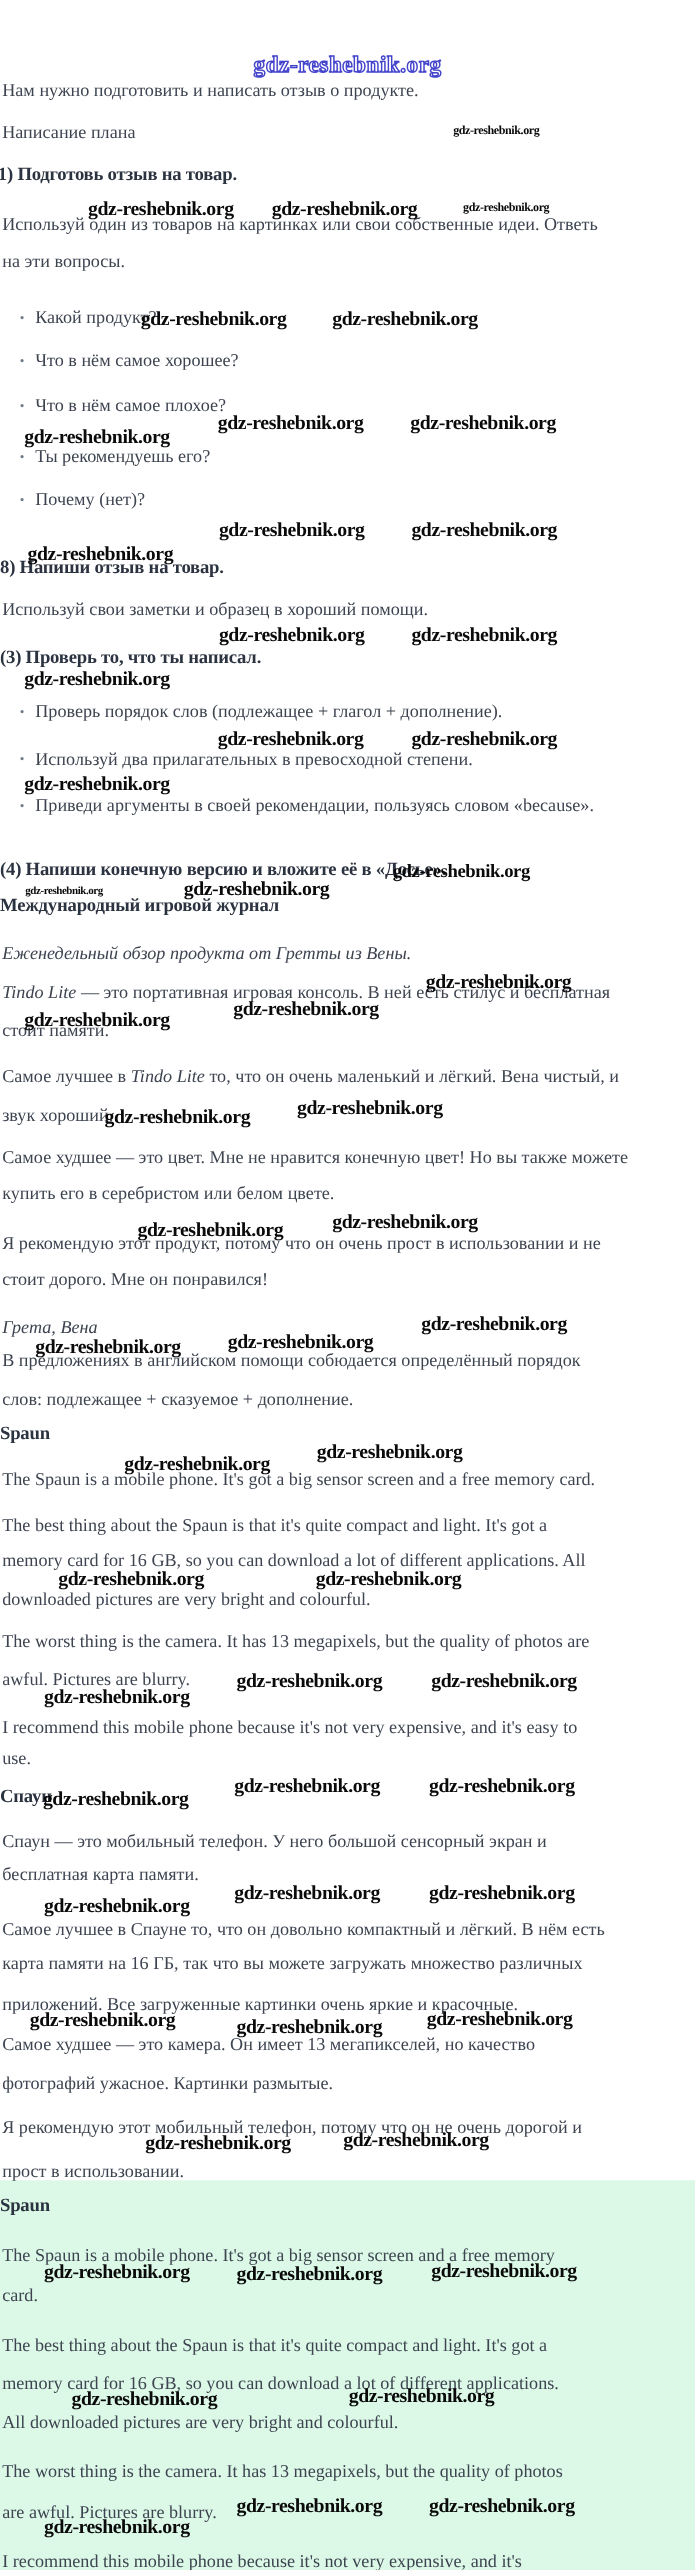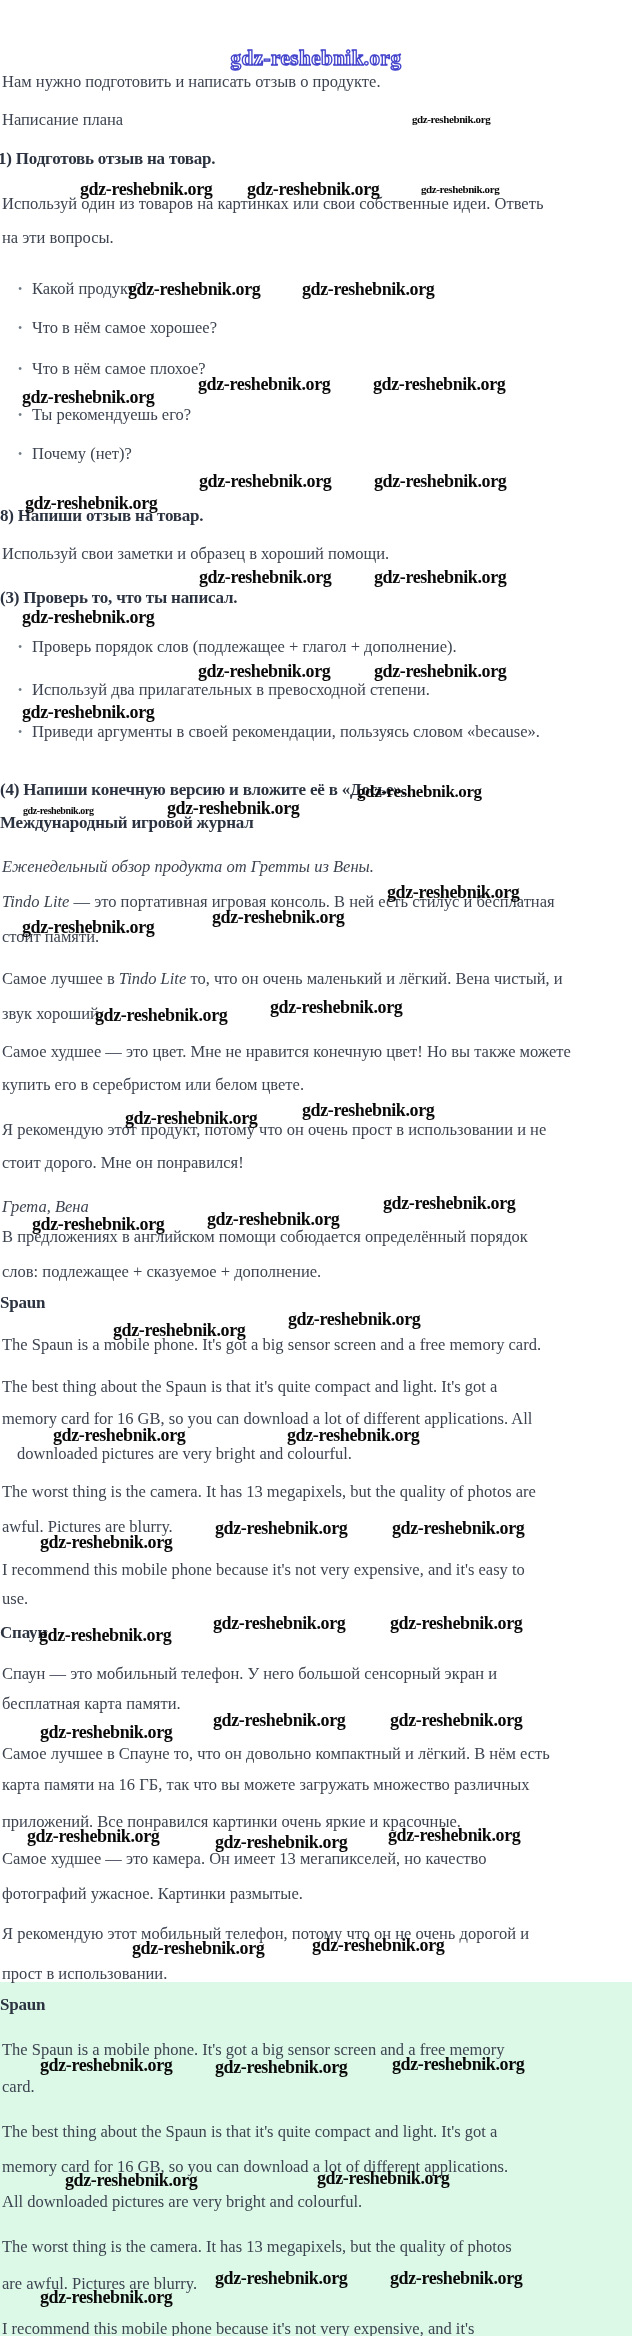--- a/index.html
+++ b/index.html
@@ -92,31 +92,31 @@
       <div class="line " style="left: 2px; top: 1033px;">купить его в серебристом или белом цвете.</div>
       <div class="line " style="left: 2px; top: 1078px;">Я рекомендую этот продукт, потому что он очень прост в использовании и не</div>
       <div class="line " style="left: 2px; top: 1111px;">стоит дорого. Мне он понравился!</div>
       <div class="line italic" style="left: 2px; top: 1155px;">Грета, Вена</div>
       <div class="line " style="left: 2px; top: 1185px;">В предложениях в английском помощи собюдается определённый порядок</div>
       <div class="line " style="left: 2px; top: 1220px;">слов: подлежащее + сказуемое + дополнение.</div>
       <div class="line bold" style="left: 0px; top: 1250px;">Spaun</div>
       <div class="line " style="left: 2px; top: 1293px;">The Spaun is a mobile phone. It's got a big sensor screen and a free memory card.</div>
       <div class="line " style="left: 2px; top: 1335px;">The best thing about the Spaun is that it's quite compact and light. It's got a</div>
       <div class="line " style="left: 2px; top: 1367px;">memory card for 16 GB, so you can download a lot of different applications. All</div>
-      <div class="line " style="left: 17px; top: 1402px;">downloaded pictures are very bright and colourful.</div>
+      <div class="line " style="left: 2px; top: 1402px;">downloaded pictures are very bright and colourful.</div>
       <div class="line " style="left: 2px; top: 1440px;">The worst thing is the camera. It has 13 megapixels, but the quality of photos are</div>
       <div class="line " style="left: 2px; top: 1475px;">awful. Pictures are blurry.</div>
       <div class="line " style="left: 2px; top: 1518px;">I recommend this mobile phone because it's not very expensive, and it's easy to</div>
       <div class="line " style="left: 2px; top: 1547px;">use.</div>
       <div class="line bold" style="left: 0px; top: 1580px;">Спаун</div>
       <div class="line " style="left: 2px; top: 1622px;">Спаун — это мобильный телефон. У него большой сенсорный экран и</div>
       <div class="line " style="left: 2px; top: 1652px;">бесплатная карта памяти.</div>
       <div class="line " style="left: 2px; top: 1702px;">Самое лучшее в Спауне то, что он довольно компактный и лёгкий. В нём есть</div>
       <div class="line " style="left: 2px; top: 1733px;">карта памяти на 16 ГБ, так что вы можете загружать множество различных</div>
-      <div class="line " style="left: 2px; top: 1770px;">приложений. Все понравился картинки очень яркие и красочные.</div>
+      <div class="line " style="left: 2px; top: 1770px;">приложений. Все загруженные картинки очень яркие и красочные.</div>
       <div class="line " style="left: 2px; top: 1807px;">Самое худшее — это камера. Он имеет 13 мегапикселей, но качество</div>
       <div class="line " style="left: 2px; top: 1842px;">фотографий ужасное. Картинки размытые.</div>
       <div class="line " style="left: 2px; top: 1882px;">Я рекомендую этот мобильный телефон, потому что он не очень дорогой и</div>
       <div class="line " style="left: 2px; top: 1922px;">прост в использовании.</div>
       <div class="line bold" style="left: 0px; top: 1952px;">Spaun</div>
       <div class="line " style="left: 2px; top: 1998px;">The Spaun is a mobile phone. It's got a big sensor screen and a free memory</div>
       <div class="line " style="left: 2px; top: 2035px;">card.</div>
       <div class="line " style="left: 2px; top: 2080px;">The best thing about the Spaun is that it's quite compact and light. It's got a</div>
       <div class="line " style="left: 2px; top: 2115px;">memory card for 16 GB, so you can download a lot of different applications.</div>
       <div class="line " style="left: 2px; top: 2150px;">All downloaded pictures are very bright and colourful.</div>

